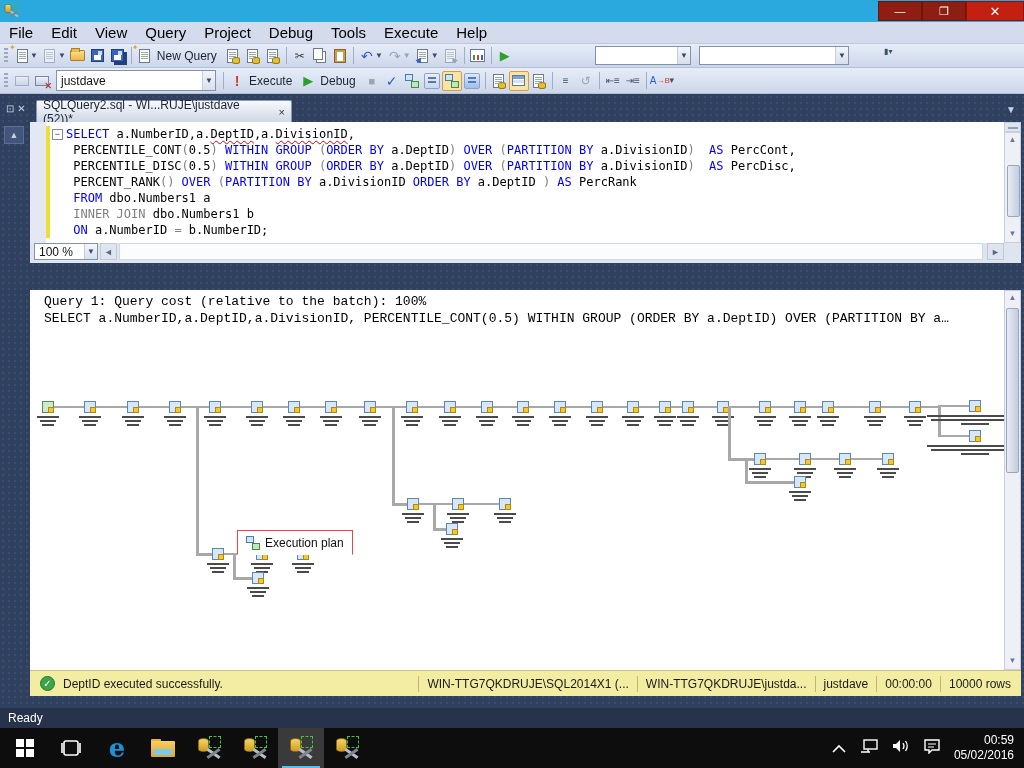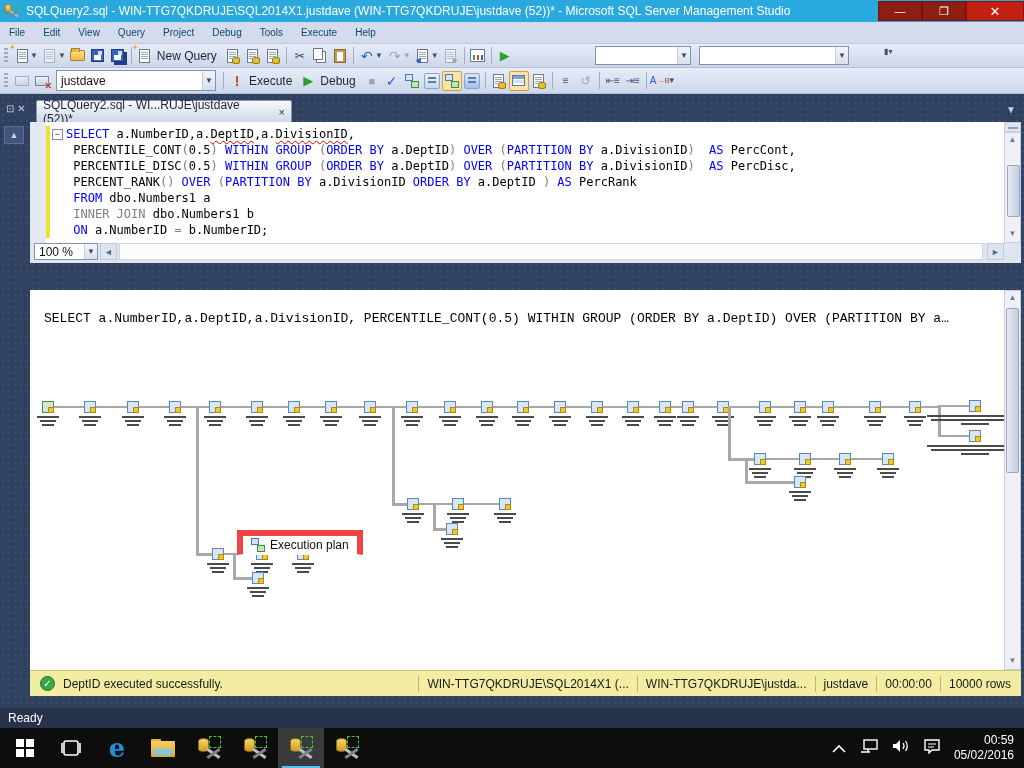--- a/index.html
+++ b/index.html
@@ -10,21 +10,21 @@
   
   #titlebar { left:0; top:0; width:1024px; height:22px; background:#2aa9de; display:flex; align-items:center; }
   #title-text { color:#fff; font-size:12px; margin-left:6px; white-space:nowrap; }
   .winbtn { height:20px; margin-top:0; display:flex; align-items:center; justify-content:center; color:#fff; font-size:11px; }
   #btn-min, #btn-max { width:44px; background:#8e1d12; border:1px solid #6e140c; }
   #btn-close { width:58px; background:#c32012; border:1px solid #8e1208; font-size:13px; }
   #app-icon { width:16px; height:16px; margin-left:4px; position:relative; }
 
   
   #menubar { left:0; top:22px; width:1024px; height:22px; background:#d4dbec; display:flex; align-items:center; border-bottom:1px solid #c0c9dd; }
-  .menu-item { font-size:10px; color:#0c4a6e; padding:3px 9px; }
+  .menu-item { font-size:15px; color:#000000; padding:3px 9px; }
 
   
   .toolbar { left:0; width:1024px; background:linear-gradient(#e7edf8,#ccd7ea); border-bottom:1px solid #b3c0d8; }
   #toolbar1 { top:44px; height:24px; }
   #toolbar2 { top:68px; height:26px; }
   .grip { width:4px; height:16px; margin:0 4px; background:repeating-linear-gradient(#9aa8c2 0 2px, transparent 2px 4px); }
   .tbrow { display:flex; align-items:center; height:100%; }
   .tbsep { width:1px; height:17px; background:#9fadc6; margin:0 3px; }
   .tbicon { width:20px; height:20px; display:flex; align-items:center; justify-content:center; position:relative; font-size:12px; color:#333; }
   .dd { font-size:8px; color:#44506a; margin-left:-2px; margin-right:2px; }
@@ -76,21 +76,21 @@
 
   
   #zoomrow { left:30px; top:243px; width:991px; height:20px; background:#dfe5ef; display:flex; }
   #zoom-combo { width:64px; height:17px; margin-left:4px; }
   .hbtn { width:17px; height:17px; background:#dfe5ef; border:1px solid #c0c9da; color:#5a6b88; font-size:9px; display:flex; align-items:center; justify-content:center; margin-left:2px; }
   #htrack { flex:1; height:17px; background:#fbfcfe; border:1px solid #cfd6e4; margin:0 2px; }
   #corner { width:17px; height:20px; background:#dfe5ef; }
 
   
   #restabs { left:30px; top:265px; width:991px; height:25px; }
-  .rtab { position:absolute; top:269px; height:21px; background:linear-gradient(#f4f6fa,#d6dde9); border:6px solid #ef4444; display:flex; align-items:center; font-size:12px; color:#111; padding:0 8px; gap:5px; }
+  .rtab { position:absolute; top:269px; height:21px; background:linear-gradient(#f4f6fa,#d6dde9); border:1px solid #ef4444; display:flex; align-items:center; font-size:12px; color:#111; padding:0 8px; gap:5px; }
   .rtab.active { top:265px; height:25px; background:#fff; border-bottom:1px solid #fff; z-index:2; }
   .rt-grid { width:13px; height:11px; background:#fff; border:1px solid #5b79a8; position:relative; }
   .rt-grid::after { content:""; position:absolute; left:0; top:0; width:100%; height:3px; background:#7fa3d0; box-shadow:0 4px 0 #d6e2f2; }
   .rt-msg { width:11px; height:13px; background:#fff; border:1px solid #6d7890; position:relative; }
   .rt-msg::after { content:""; position:absolute; left:1px; top:2px; width:7px; height:1px; background:#caa, ; box-shadow:0 2px 0 #aab, 0 4px 0 #aab; background:#aab; }
 
   
   #plan { left:30px; top:290px; width:974px; height:380px; background:#fff; overflow:hidden; }
   .plan-h { font-family:"Liberation Mono", monospace; font-size:13px; color:#000; white-space:nowrap; }
   .pnode-icon { position:absolute; width:12px; height:12px; background:#d7e7f8; border:1px solid #5b87b0; }
@@ -129,21 +129,20 @@
 <body>
 
 <div class="abs" id="titlebar">
   <div id="app-icon">
       <div class="ssms-ic" style="transform:scale(.62);transform-origin:0 0;">
         <span class="ssms-dash"></span>
         <span class="ssms-cyl"></span>
         <span class="ssms-tools"></span>
       </div>
     </div>
-  <span id="title-text">SQLQuery2.sql - WIN-TTG7QKDRUJE\SQL2014X1.justdave (WIN-TTG7QKDRUJE\justdave (52))* - Microsoft SQL Server Management Studio</span>
   <span style="flex:1"></span>
   <div class="winbtn" id="btn-min">—</div>
   <div class="winbtn" id="btn-max">❐</div>
   <div class="winbtn" id="btn-close">✕</div>
 </div>
 
 <div class="abs" id="menubar">
     <span class="menu-item">File</span>
     <span class="menu-item">Edit</span>
     <span class="menu-item">View</span>
@@ -344,20 +343,21 @@
       <span class="rt-msg"></span>
       <span>Messages</span>
     </div>
     <div class="rtab active" style="left: 207px;">
       <span class="sh-plan"></span>
       <span>Execution plan</span>
     </div>
   </div>
 
 <div class="abs" id="plan">
+  <div class="plan-h" style="position:absolute; left:14px; top:4px;">Query 1: Query cost (relative to the batch): 100%</div>
   <div class="plan-h" style="position:absolute; left:14px; top:21px;">SELECT a.NumberID,a.DeptID,a.DivisionID, PERCENTILE_CONT(0.5) WITHIN GROUP (ORDER BY a.DeptID) OVER (PARTITION BY a…</div>
   <div id="plan-canvas" style="position:absolute; left:0; top:0; width:974px; height:380px;">
       <div class="pnode-icon green" style="left: 12px; top: 111px;"></div>
       <div class="plabel" style="left: 7px; top: 126px; width: 22px;"></div>
       <div class="plabel" style="left: 10px; top: 130px; width: 16px;"></div>
       <div class="plabel" style="left: 12px; top: 134px; width: 12px;"></div>
       <div class="pnode-icon" style="left: 54px; top: 111px;"></div>
       <div class="plabel" style="left: 49px; top: 126px; width: 22px;"></div>
       <div class="plabel" style="left: 52px; top: 130px; width: 16px;"></div>
       <div class="plabel" style="left: 54px; top: 134px; width: 12px;"></div>

